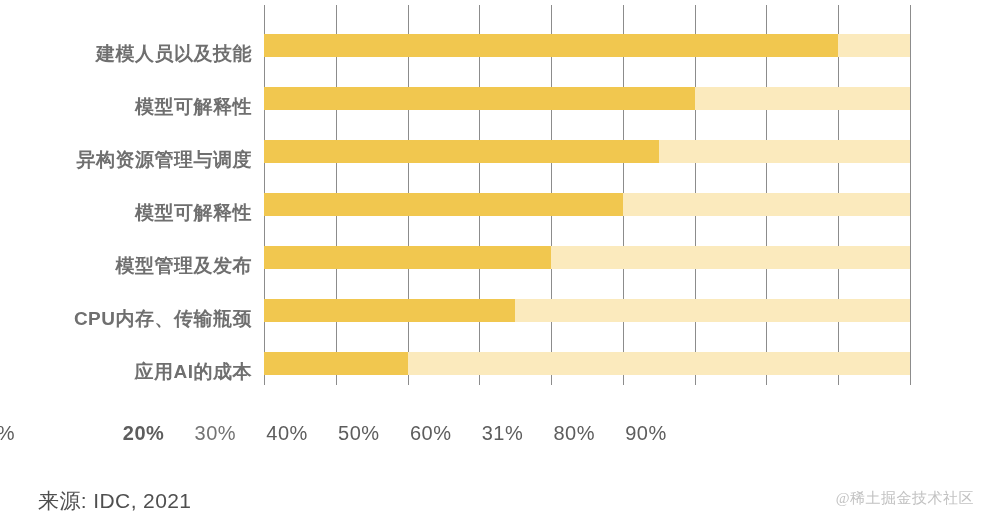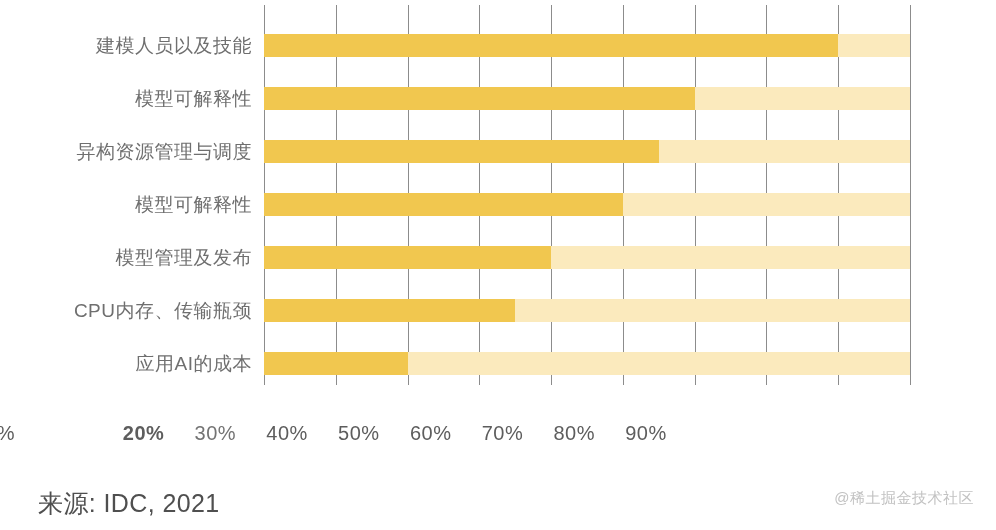--- a/index.html
+++ b/index.html
@@ -67,23 +67,24 @@
   .bar-fill {
     position: absolute;
     left: 0; top: 0;
     height: 23px;
     background: #f1c74f;
   }
 
   .cat-labels {
     position: absolute;
     left: 0;
-    top: 0;
+    top: 8px;
     width: 252px;
     height: 400px;
+    font-weight: bold;
   }
 
   .cat-label {
     position: absolute;
     right: 0;
     width: 252px;
     text-align: right;
     font-size: 19px;
     line-height: 23px;
     color: #6f6f6f;
@@ -108,34 +109,35 @@
     font-size: 20px;
     line-height: 26px;
     color: #5d5d5d;
     letter-spacing: 0.5px;
   }
 
   .source-note {
     position: absolute;
     left: 38px;
     top: 487px;
-    font-size: 25px;
+    font-size: 21px;
     color: #4f4f4f;
     letter-spacing: 0.4px;
     white-space: nowrap;
   }
 
   .watermark {
     position: absolute;
     right: 22px;
     top: 489px;
     font-size: 15px;
     color: #c2c2c2;
     letter-spacing: 0.5px;
     white-space: nowrap;
+    font-family: Liberation Serif, serif;
   }
 </style>
 </head>
 <body style="background: rgb(255, 255, 255);">
 
 <div id="chart-root">
 
   <div class="plot-area">
     <div class="gridlines">
         <div class="gridline" style="left: 0px;"></div>
@@ -192,21 +194,21 @@
       <div class="cat-label" style="top: 352px; color: rgb(111, 111, 111); padding-left: 38px;">应用AI的成本</div>
     </div>
 
   <div class="tick-labels">
       <div class="tick-label" style="left: 0px; color: rgb(93, 93, 93);">0%</div>
       <div class="tick-label" style="left: 143.556px; color: rgb(93, 93, 93); font-weight: bold;">20%</div>
       <div class="tick-label" style="left: 215.333px; color: #737373;">30%</div>
       <div class="tick-label" style="left: 287.111px; color: rgb(93, 93, 93);">40%</div>
       <div class="tick-label" style="left: 358.889px; color: rgb(93, 93, 93);">50%</div>
       <div class="tick-label" style="left: 430.667px; color: rgb(93, 93, 93);">60%</div>
-      <div class="tick-label" style="left: 502.444px; color: rgb(93, 93, 93);">70%</div>
+      <div class="tick-label" style="left: 502.444px; color: rgb(93, 93, 93);">31%</div>
       <div class="tick-label" style="left: 574.222px; color: rgb(93, 93, 93);">80%</div>
       <div class="tick-label" style="left: 646px; color: rgb(93, 93, 93);">90%</div>
     </div>
 
   <div class="source-note">来源: IDC, 2021</div>
 
   <div class="watermark">@稀土掘金技术社区</div>
 
 </div>
 

